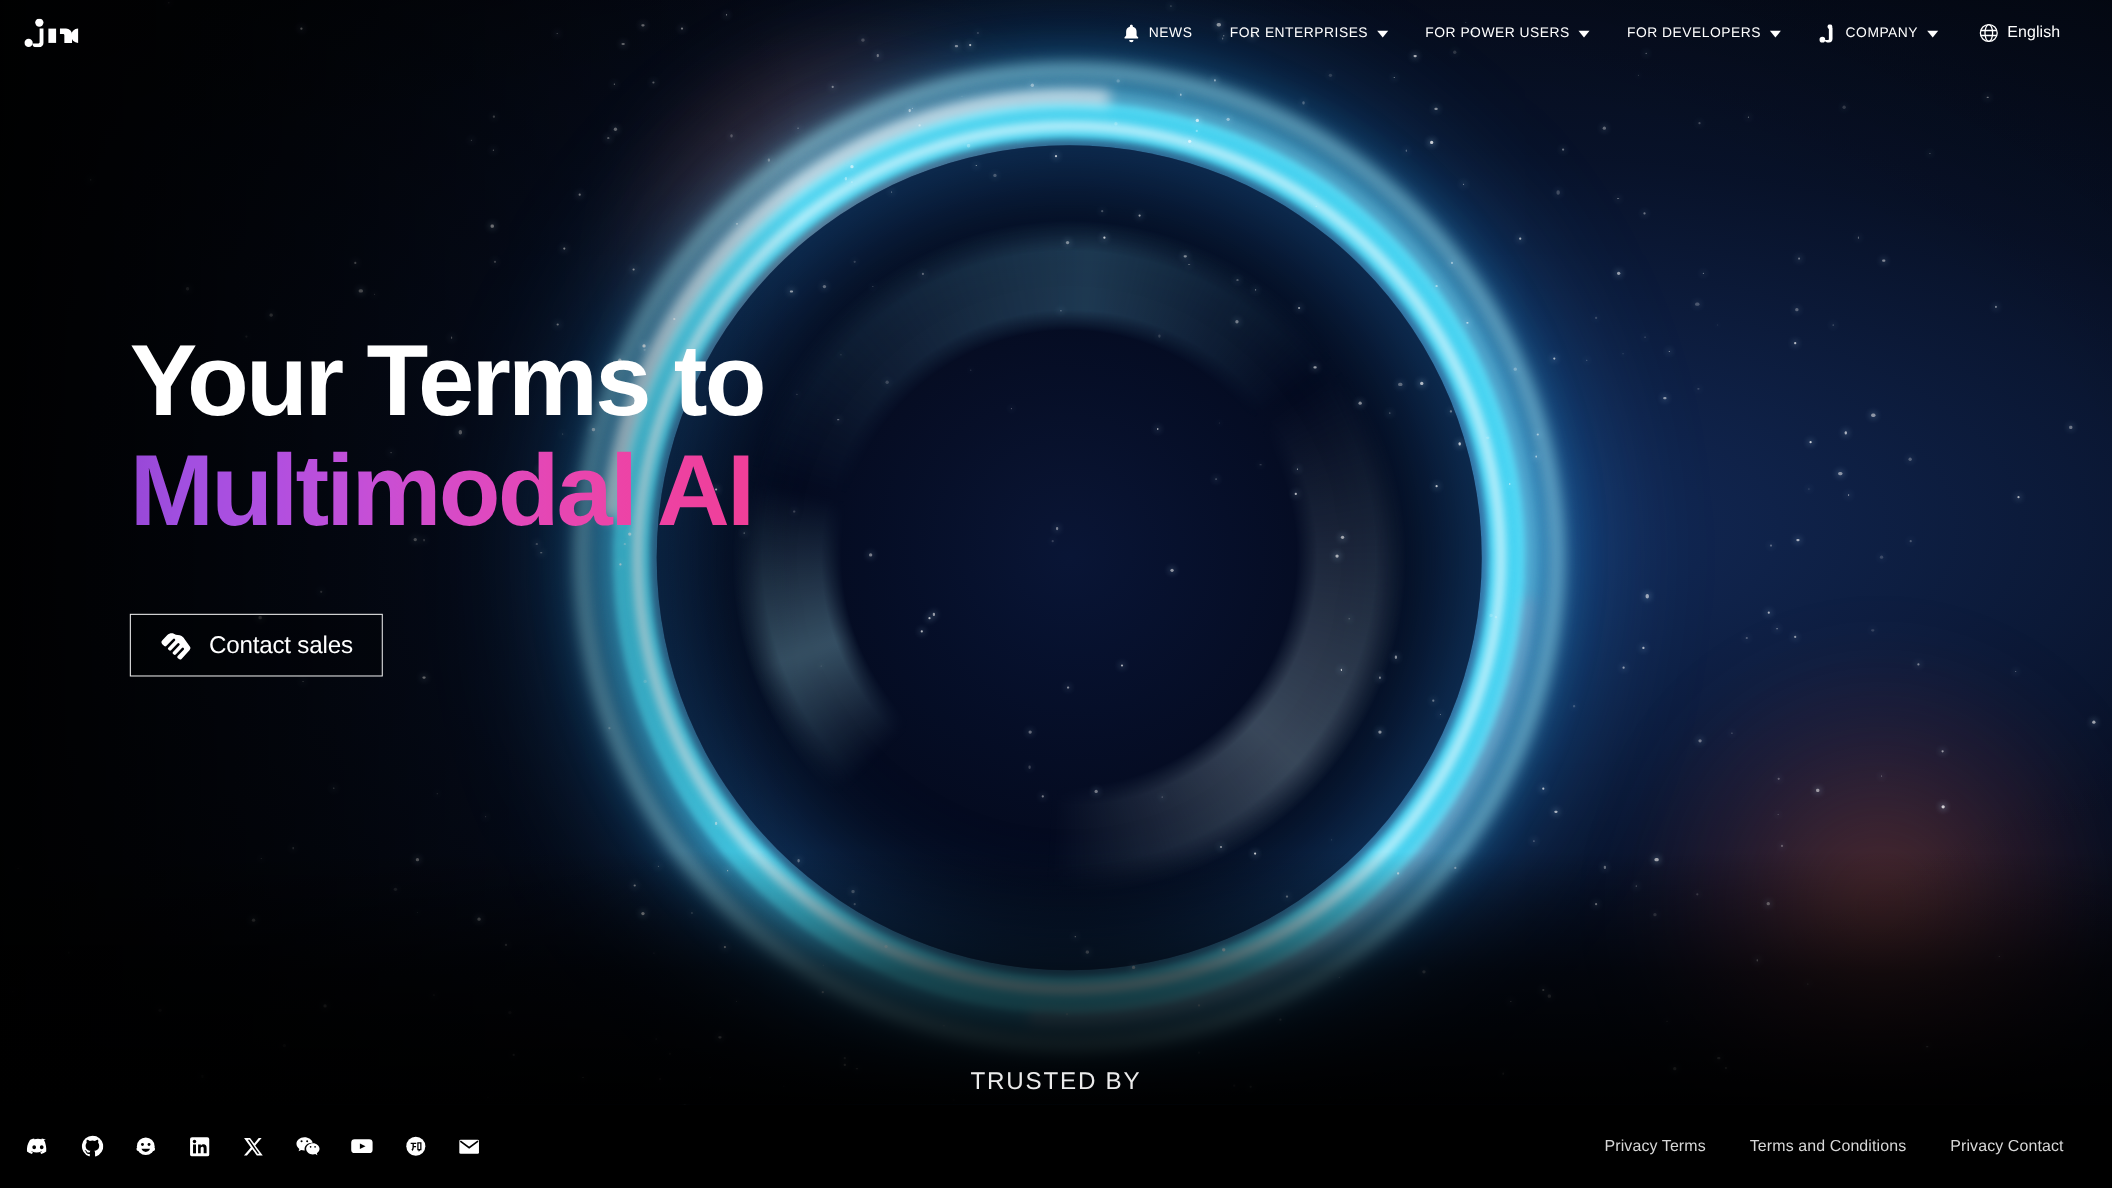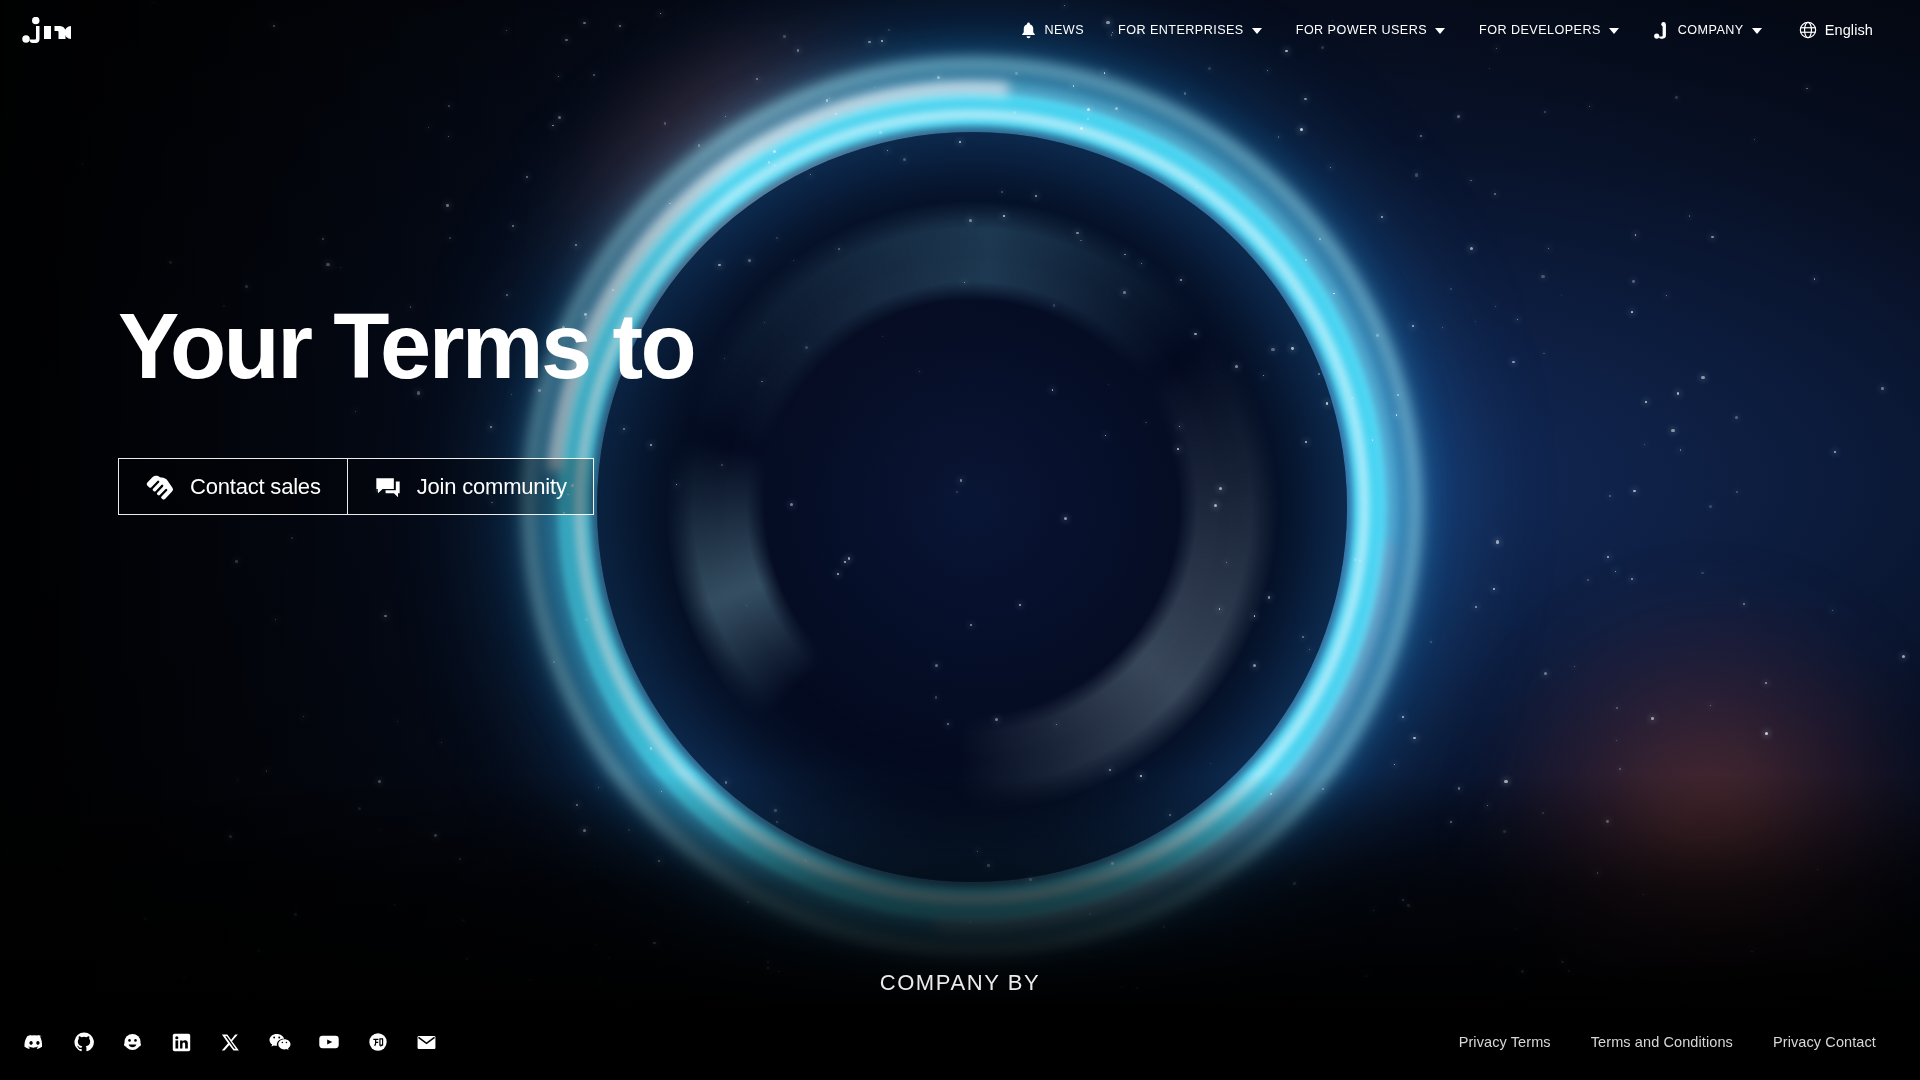--- a/index.html
+++ b/index.html
@@ -623,43 +623,37 @@
       </svg>
       <span>English</span>
     </div>
 
   </div>
 </div>
 
 <div class="hero-content">
   <h1 class="headline">
     <span class="line1">Your Terms to</span>
+    <span class="line2">Multimodal AI</span>
   </h1>
 
   <div class="cta-row">
 
     <div class="cta">
       <svg width="30" height="30" viewBox="0 0 24 24">
         <path d="M11.9 4.1 C10 2.4 7.3 2.6 5.7 4.3 L2.1 8.1 a2.1 2.1 0 0 0 .1 3 l1.3 1.2 a1 1 0 0 0 1.4 0 l5-5.2 a.9.9 0 0 1 1.3 1.3 l-4.8 5 a1 1 0 0 0 0 1.4 l.6.5 a1 1 0 0 0 1.4 0 l4.7-4.9 a.9.9 0 0 1 1.3 1.3 l-4.6 4.8 a1 1 0 0 0 0 1.4 l.6.5 a1 1 0 0 0 1.4 0 l4.5-4.7 a.9.9 0 0 1 1.3 1.3 l-4.4 4.5 a1 1 0 0 0 0 1.4 l.7.6 a1.6 1.6 0 0 0 2.3-.1 l5.6-6.1 a2.2 2.2 0 0 0 0-3 L17.4 6 C15.8 4.3 13.7 4.2 11.9 4.1z" fill="#fff"></path>
       </svg>
       <span>Contact sales</span>
     </div>
 
-    <div class="cta">
-      <svg width="28" height="28" viewBox="0 0 24 24">
-        <path d="M2 4.5 h15 v9.2 h-9.6 L3.4 17.4 V13.7 H2z" fill="#fff"></path>
-        <path d="M18.7 7.2 H22 v10.1 h-1.4 v3.4 l-3.5-3.4 H10 v-2.5 h8.7z" fill="#fff"></path>
-      </svg>
-      <span>Join community</span>
-    </div>
 
   </div>
 </div>
 
-<div class="trusted">COMPANY BY</div>
+<div class="trusted">TRUSTED BY</div>
 
 <div class="footer">
 
   <div class="socials">
 
     <div class="social">
       <svg width="21" height="21" viewBox="0 0 24 24">
         <path d="M20.3 4.9A17 17 0 0 0 16 3.5l-.3.6a15.7 15.7 0 0 0-7.4 0L8 3.5a17 17 0 0 0-4.3 1.4C1 9 .3 13 .6 16.9a17 17 0 0 0 5.2 2.6l1-1.7a11 11 0 0 1-1.8-.8l.4-.3a12.2 12.2 0 0 0 10.4 0l.4.3a11 11 0 0 1-1.8.9l1 1.6a17 17 0 0 0 5.2-2.6c.4-4.5-.6-8.5-2.3-12zM8.1 14.6c-1 0-1.9-1-1.9-2.1s.8-2.1 1.9-2.1 1.9 1 1.9 2.1-.9 2.1-1.9 2.1zm7.8 0c-1 0-1.9-1-1.9-2.1s.8-2.1 1.9-2.1 1.9 1 1.9 2.1-.9 2.1-1.9 2.1z"></path>
       </svg>
     </div>

